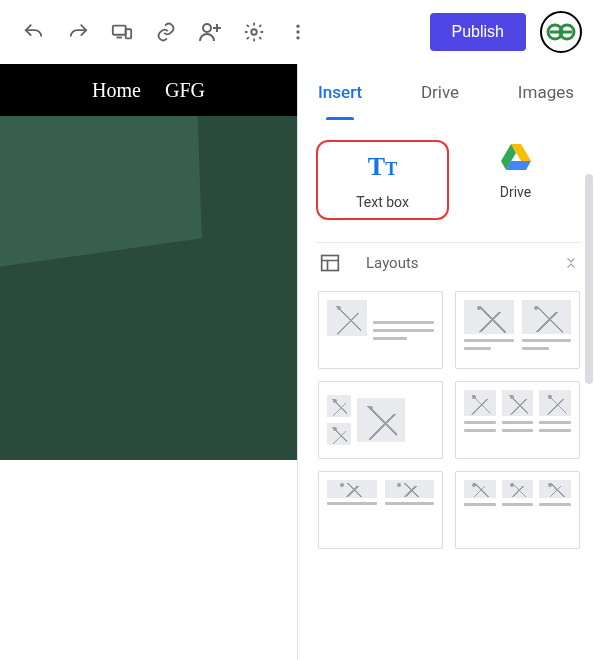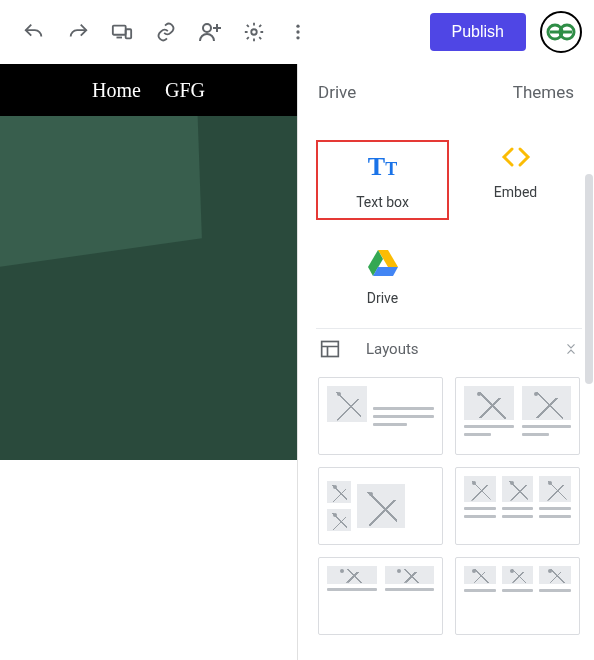--- a/index.html
+++ b/index.html
@@ -133,21 +133,21 @@
     cursor: pointer;
   }
   .insert-item .icon-wrap {
     height: 34px;
     display: flex;
     align-items: center;
     justify-content: center;
   }
   .callout {
     border: 2.5px solid #e53935;
-    border-radius: 0;
+    border-radius: 12px;
     padding: 8px 14px;
   }
   .section-head {
     display: flex;
     align-items: center;
     gap: 26px;
     padding: 10px 4px;
     color: #5f6368;
     font-size: 15px;
     border-top: 1px solid #e8eaed;
@@ -274,40 +274,32 @@
   <div class="canvas">
     <div class="navbar">
       <span>Home</span>
       <span>GFG</span>
     </div>
     <div class="hero"></div>
   </div>
 
   <div class="sidepanel">
     <div class="tabs">
+      <div class="tab active">Insert</div>
       <div class="tab">Drive</div>
-      <div class="tab">Themes</div>
+      <div class="tab">Images</div>
     </div>
 
     <div class="panel-body">
       <div class="insert-grid">
         <div class="insert-item callout">
           <div class="icon-wrap">
               <span style="font-family:serif;font-weight:700;color:#1a73e8;font-size:26px;">T<span style="font-size:18px;">T</span></span>
             </div>
           <span>Text box</span>
-        </div>
-        <div class="insert-item">
-          <div class="icon-wrap">
-            <svg width="30" height="22" viewBox="0 0 30 22" fill="none" stroke="#fbbc04" stroke-width="3" stroke-linecap="round">
-                <path d="M11 3 3 11l8 8"></path>
-                <path d="m19 3 8 8-8 8"></path>
-              </svg>
-          </div>
-          <span>Embed</span>
         </div>
         <div class="insert-item">
           <div class="icon-wrap">
             <svg width="30" height="26" viewBox="0 0 30 26">
               <path d="M10 0h10l10 17H20z" fill="#fbbc04"></path>
               <path d="M10 0 0 17l5 9 10-17z" fill="#34a853"></path>
               <path d="M5 26h20l5-9H10z" fill="#4285f4"></path>
             </svg>
           </div>
           <span>Drive</span>

